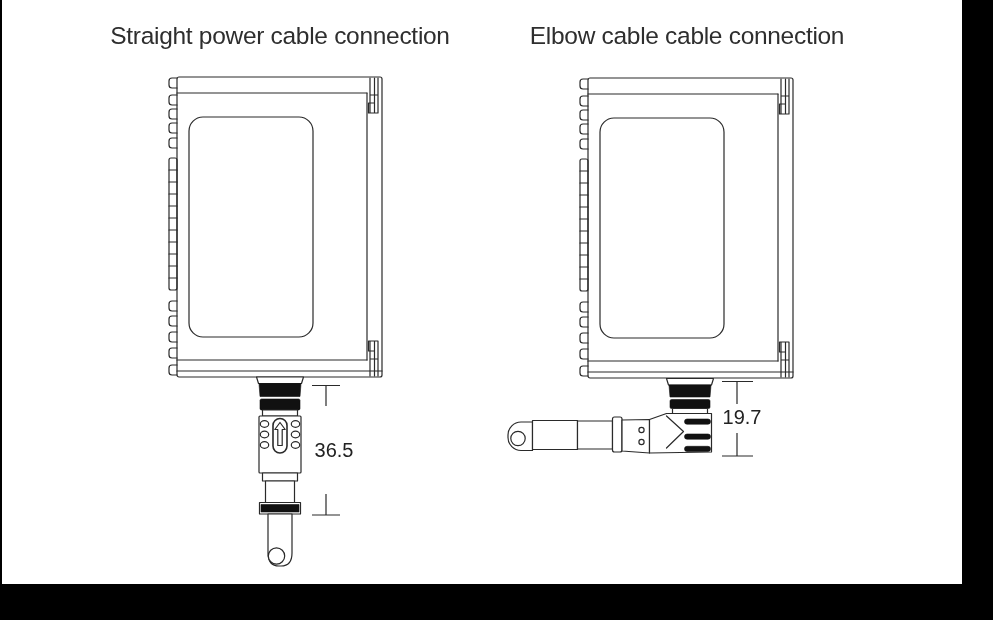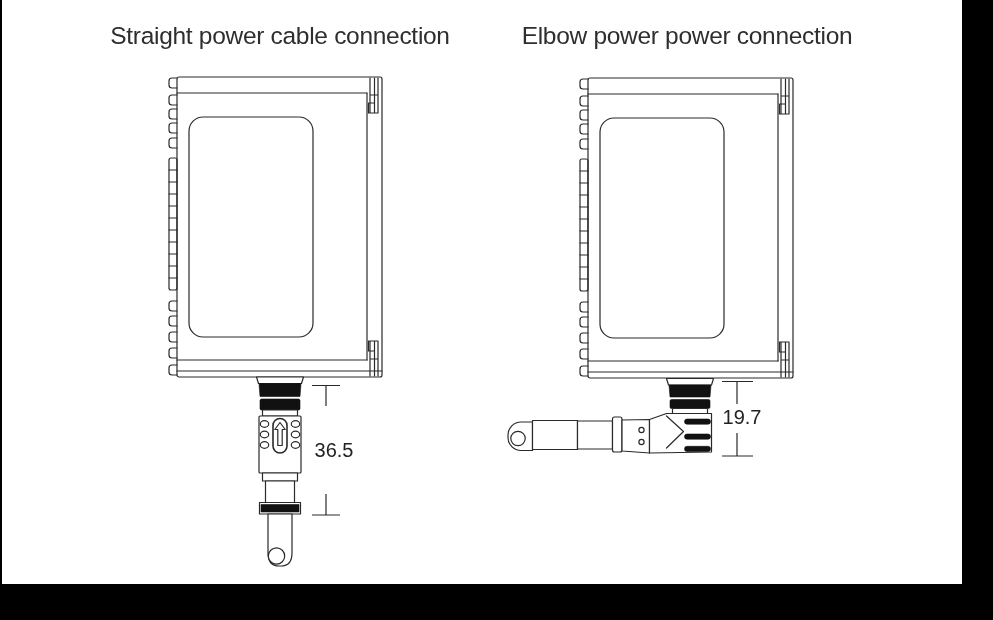--- a/index.html
+++ b/index.html
@@ -23,21 +23,21 @@
 </head>
 <body>
 
 <div id="canvas">
 
   <div class="frame-left"></div>
   <div class="frame-right"></div>
   <div class="frame-bottom"></div>
 
   <div class="diagram-title" id="title-straight">Straight power cable connection</div>
-  <div class="diagram-title" id="title-elbow">Elbow power power connection</div>
+  <div class="diagram-title" id="title-elbow">Elbow cable cable connection</div>
 
   <svg width="993" height="620" viewBox="0 0 993 620">
 
     <defs>
       <g id="device-body">
 
         <rect class="lnf" x="0" y="0" width="205" height="300" rx="2"></rect>
 
         <line class="ln" x1="0" y1="16" x2="190" y2="16"></line>
         <line class="ln" x1="0" y1="283" x2="190" y2="283"></line>

